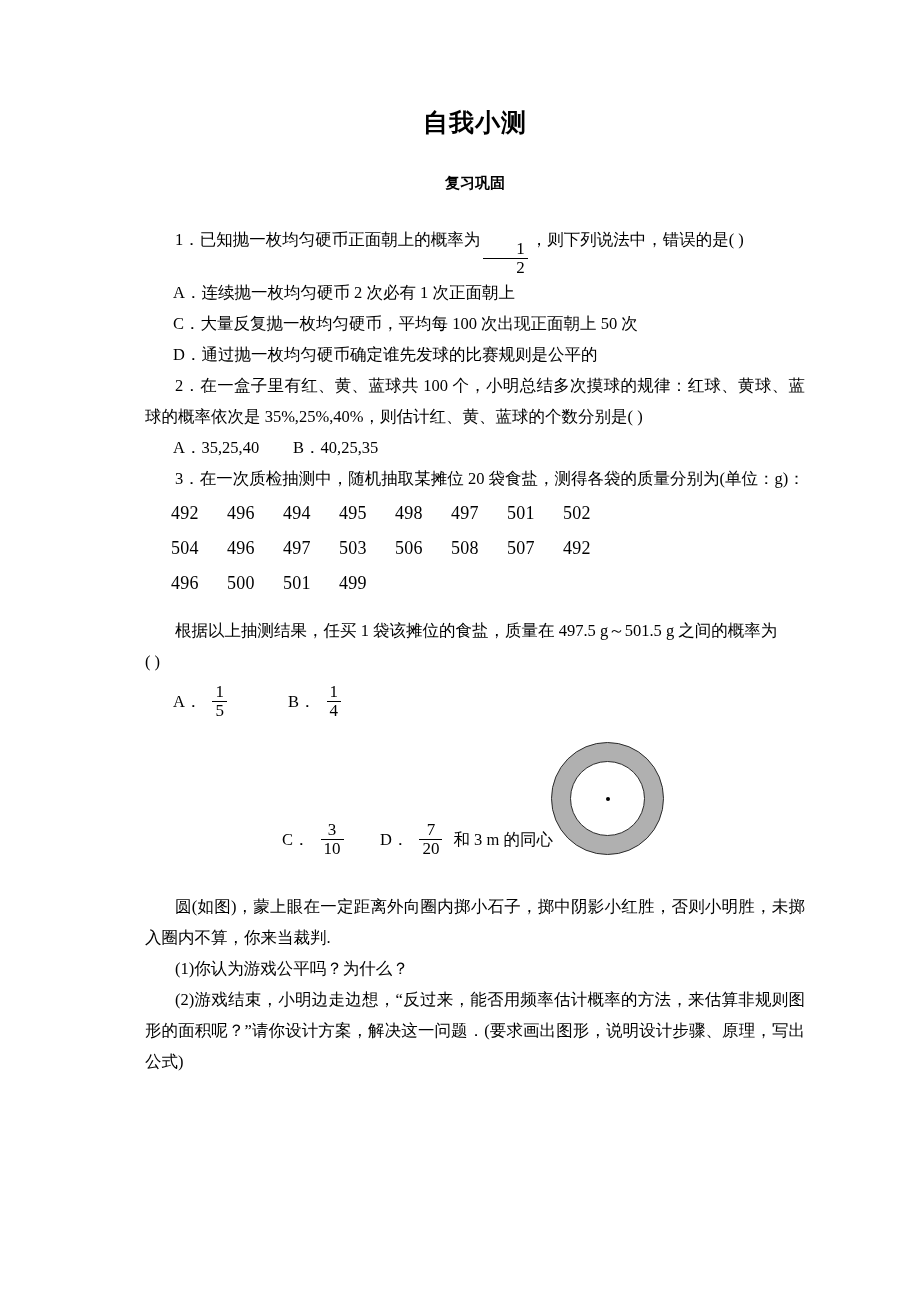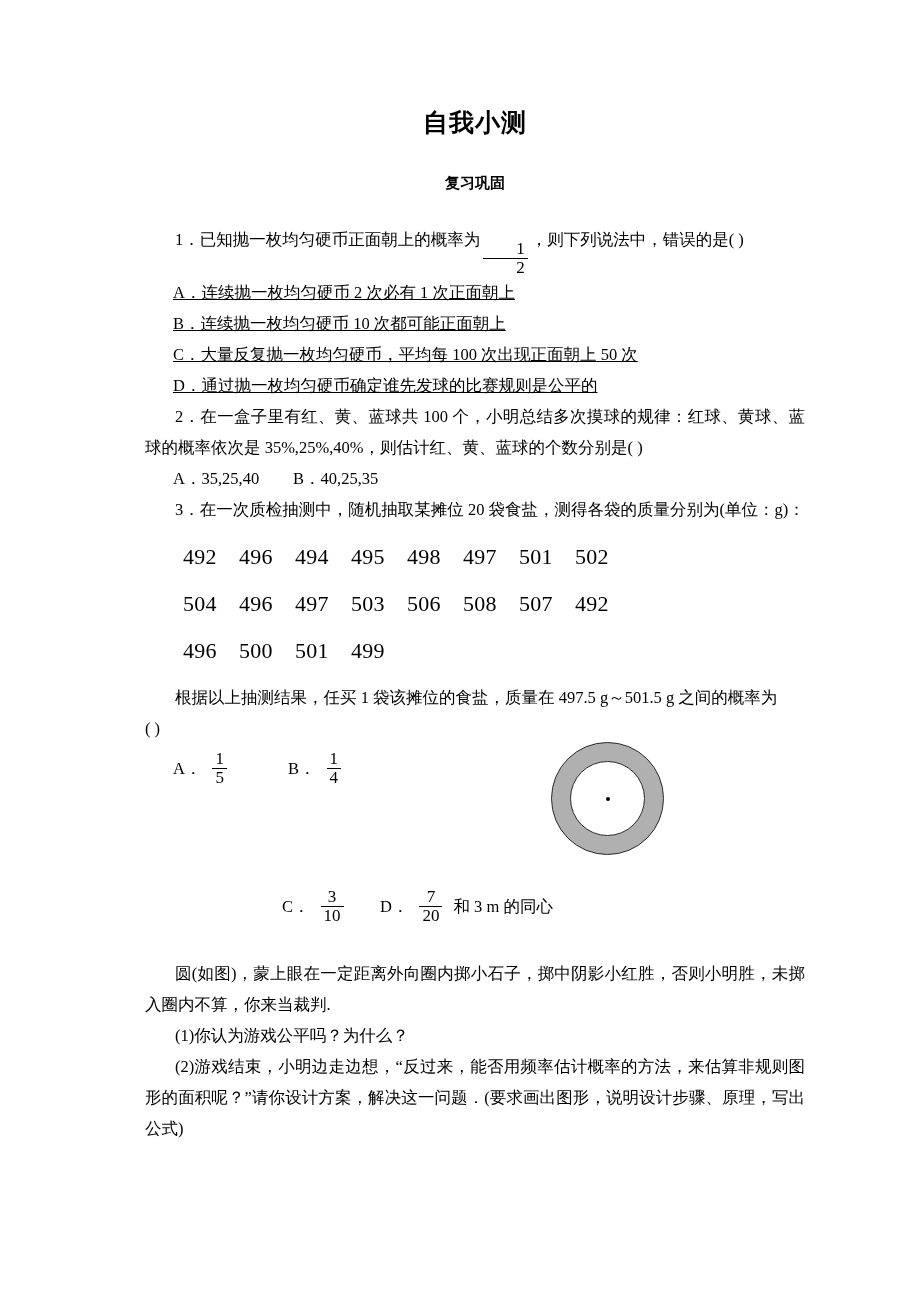--- a/index.html
+++ b/index.html
@@ -61,34 +61,33 @@
     padding-top: 22px;
   }
   .indent {
     text-indent: 30px;
   }
   .opt {
     font-size: 16.5px;
     line-height: 31px;
     margin: 0;
     padding-left: 28px;
-    text-decoration: underline;
   }
   .opt-row {
     font-size: 16.5px;
     line-height: 31px;
     margin: 0;
     padding-left: 28px;
     display: flex;
   }
   .opt-col-a { width: 120px; }
   .nums {
-    font-size: 22px;
-    line-height: 31px;
-    margin: 16px;
+    font-size: 18px;
+    line-height: 31px;
+    margin: 4px;
     padding-left: 22px;
     letter-spacing: 0.2px;
   }
   .nums span { display: inline-block; min-width: 56px; }
 
   
   .frac {
     display: inline-flex;
     flex-direction: column;
     align-items: center;
@@ -168,21 +167,20 @@
 
     <h1 class="doc-title">自我小测</h1>
     <h2 class="section-title">复习巩固</h2>
 
     <p class="q q-first indent"><span>1．</span><span>已知抛一枚均匀硬币正面朝上的概率为</span><span class="frac frac-big">
           <span class="num">1</span>
           <span class="den">2</span>
         </span><span>，则下列说法中，错误的是(      )</span></p>
 
     <p class="opt">A．连续抛一枚均匀硬币 2 次必有 1 次正面朝上</p>
-    <p class="opt">B．连续抛一枚均匀硬币 10 次都可能正面朝上</p>
     <p class="opt">C．大量反复抛一枚均匀硬币，平均每 100 次出现正面朝上 50 次</p>
     <p class="opt">D．通过抛一枚均匀硬币确定谁先发球的比赛规则是公平的</p>
 
     <p class="q indent"><span>2．</span><span>在一盒子里有红、黄、蓝球共 100 个，小明总结多次摸球的规律：红球、黄球、蓝球的概率依次是 35%,25%,40%，则估计红、黄、蓝球的个数分别是(      )</span></p>
 
     <div class="opt-row">
       <span class="opt-col-a">A．35,25,40</span>
       <span>B．40,25,35</span>
     </div>
 
@@ -191,21 +189,21 @@
     <p class="nums">
       <span>492</span><span>496</span><span>494</span><span>495</span><span>498</span><span>497</span><span>501</span><span>502</span>
     </p>
     <p class="nums">
       <span>504</span><span>496</span><span>497</span><span>503</span><span>506</span><span>508</span><span>507</span><span>492</span>
     </p>
     <p class="nums">
       <span>496</span><span>500</span><span>501</span><span>499</span>
     </p>
 
-    <p class="q indent" style="margin-top:4px">根据以上抽测结果，任买 1 袋该摊位的食盐，质量在 497.5 g～501.5 g 之间的概率为</p>
+    <p class="q indent" style="margin-top:16px">根据以上抽测结果，任买 1 袋该摊位的食盐，质量在 497.5 g～501.5 g 之间的概率为</p>
     <p class="q">(      )</p>
 
     <div class="frac-row" style="height:56px">
       <div class="frac-choice" style="left:28px; top:6px">
         <span class="lbl">A．</span>
         <span class="frac frac-big">
             <span class="num">1</span>
             <span class="den">5</span>
           </span>
       </div>

